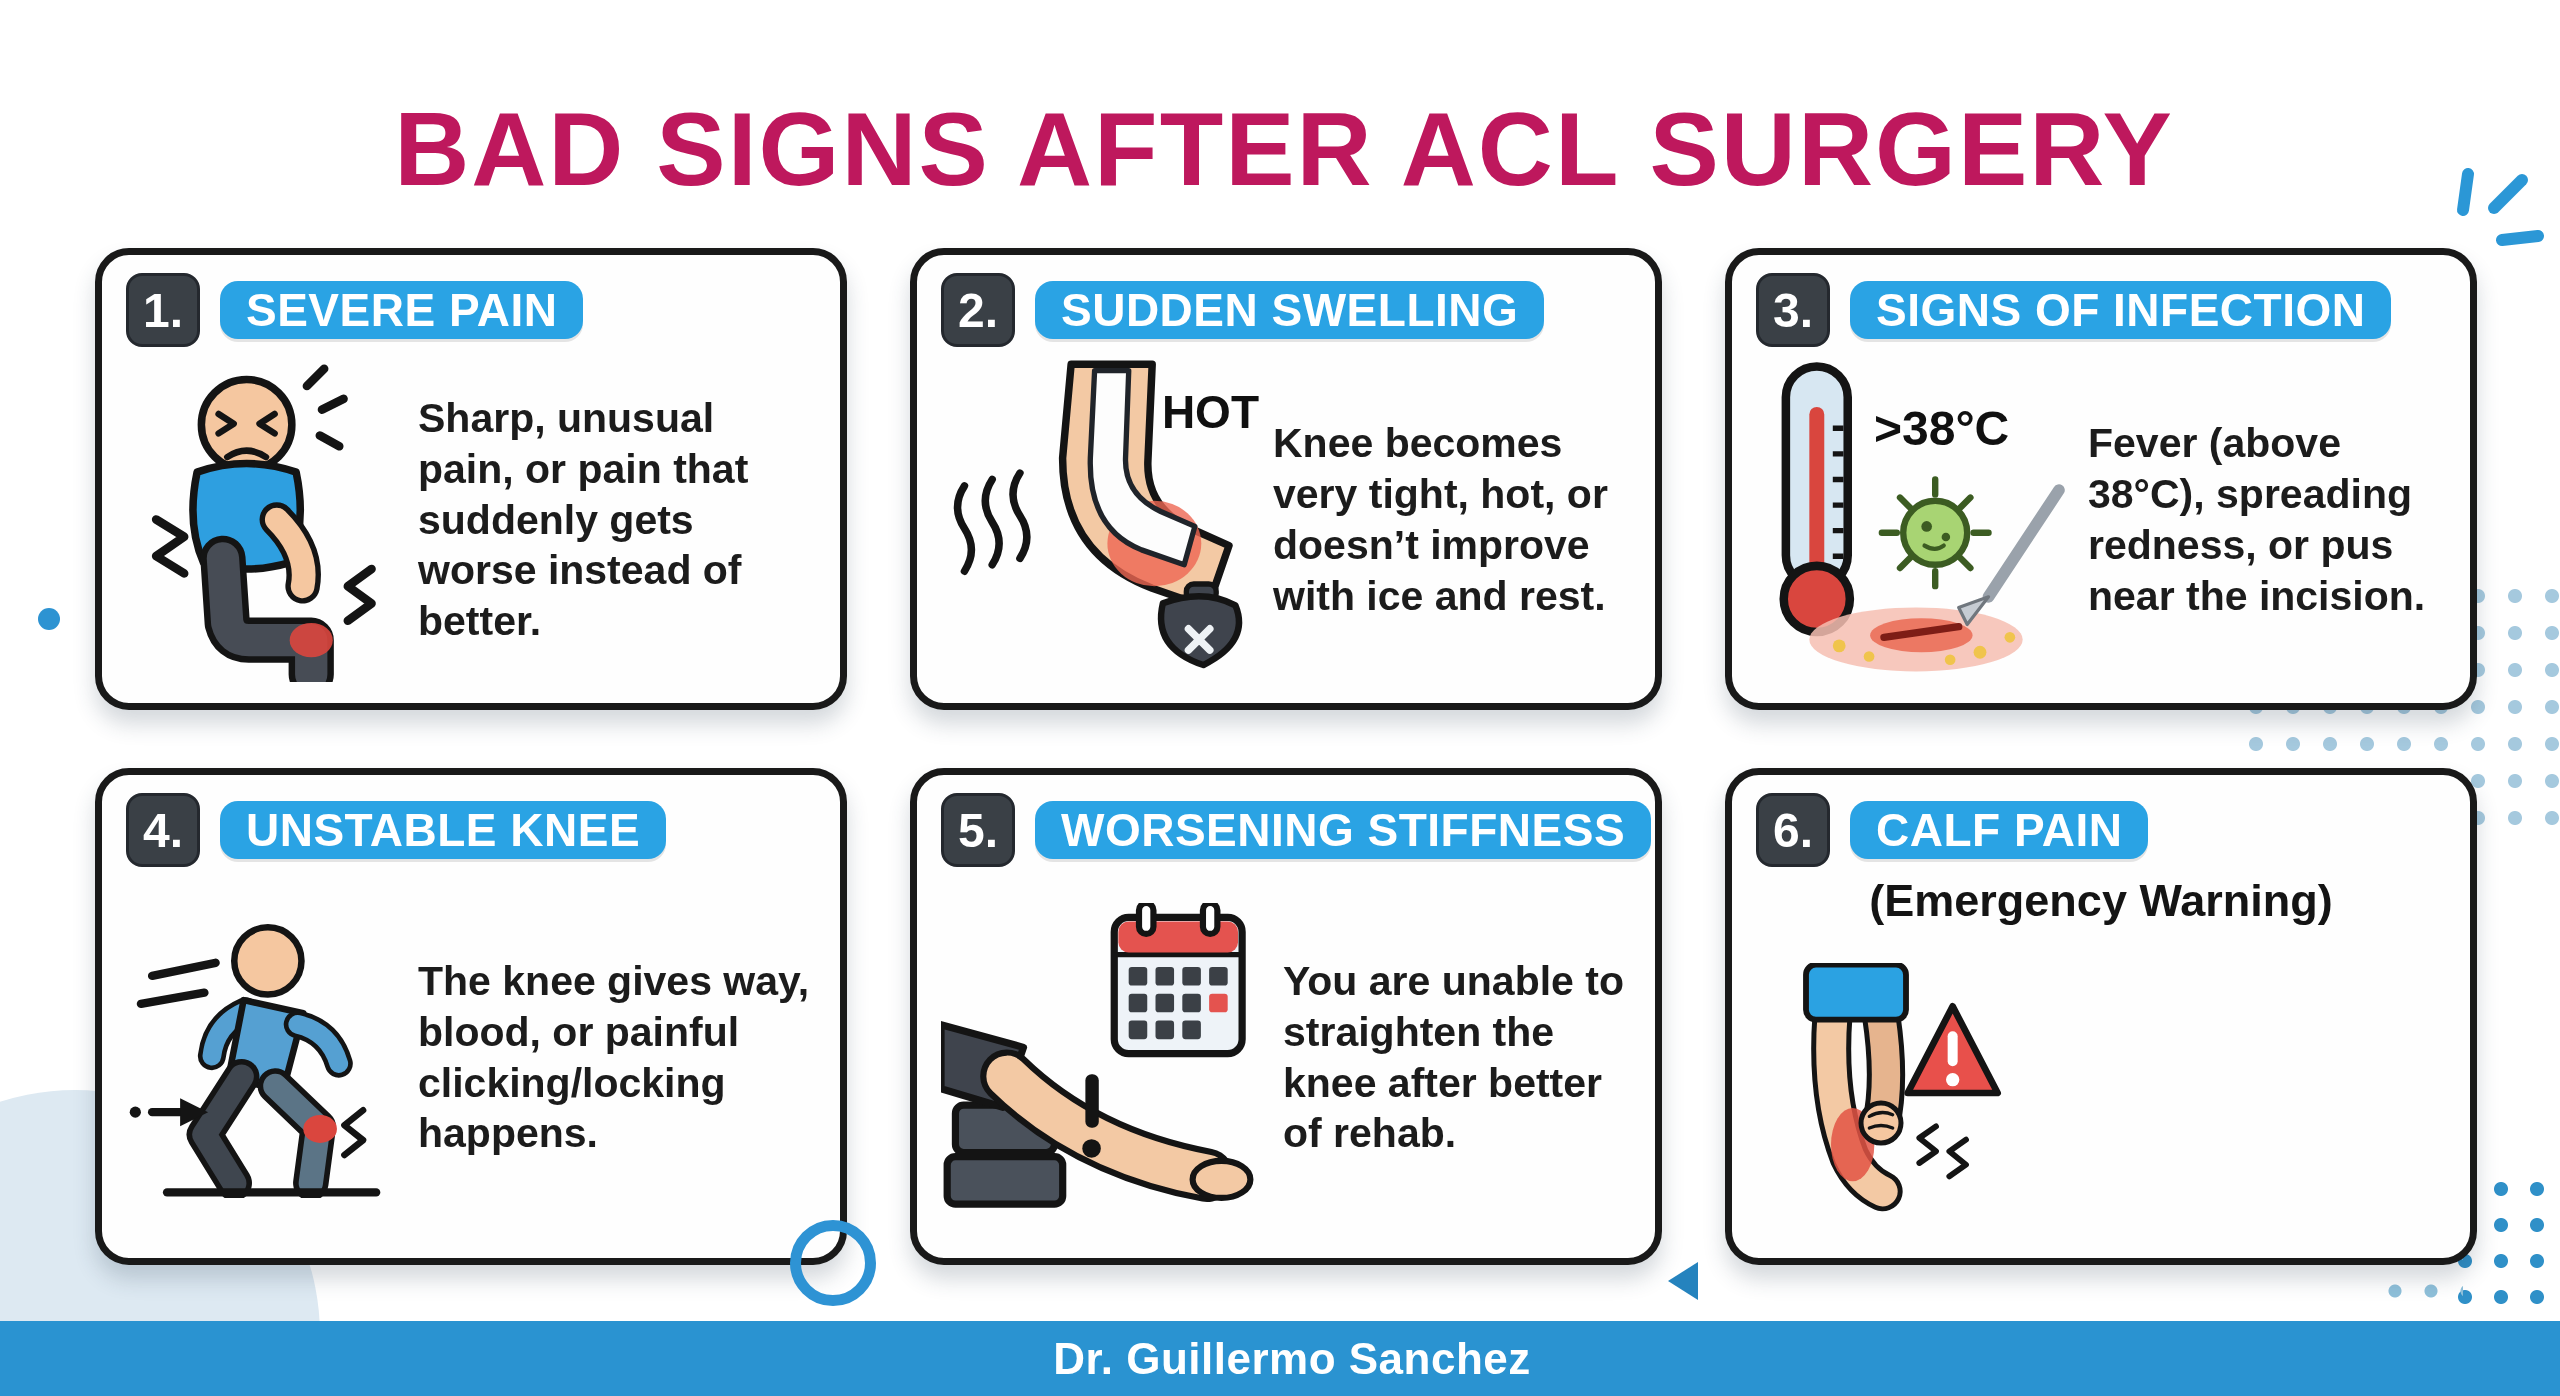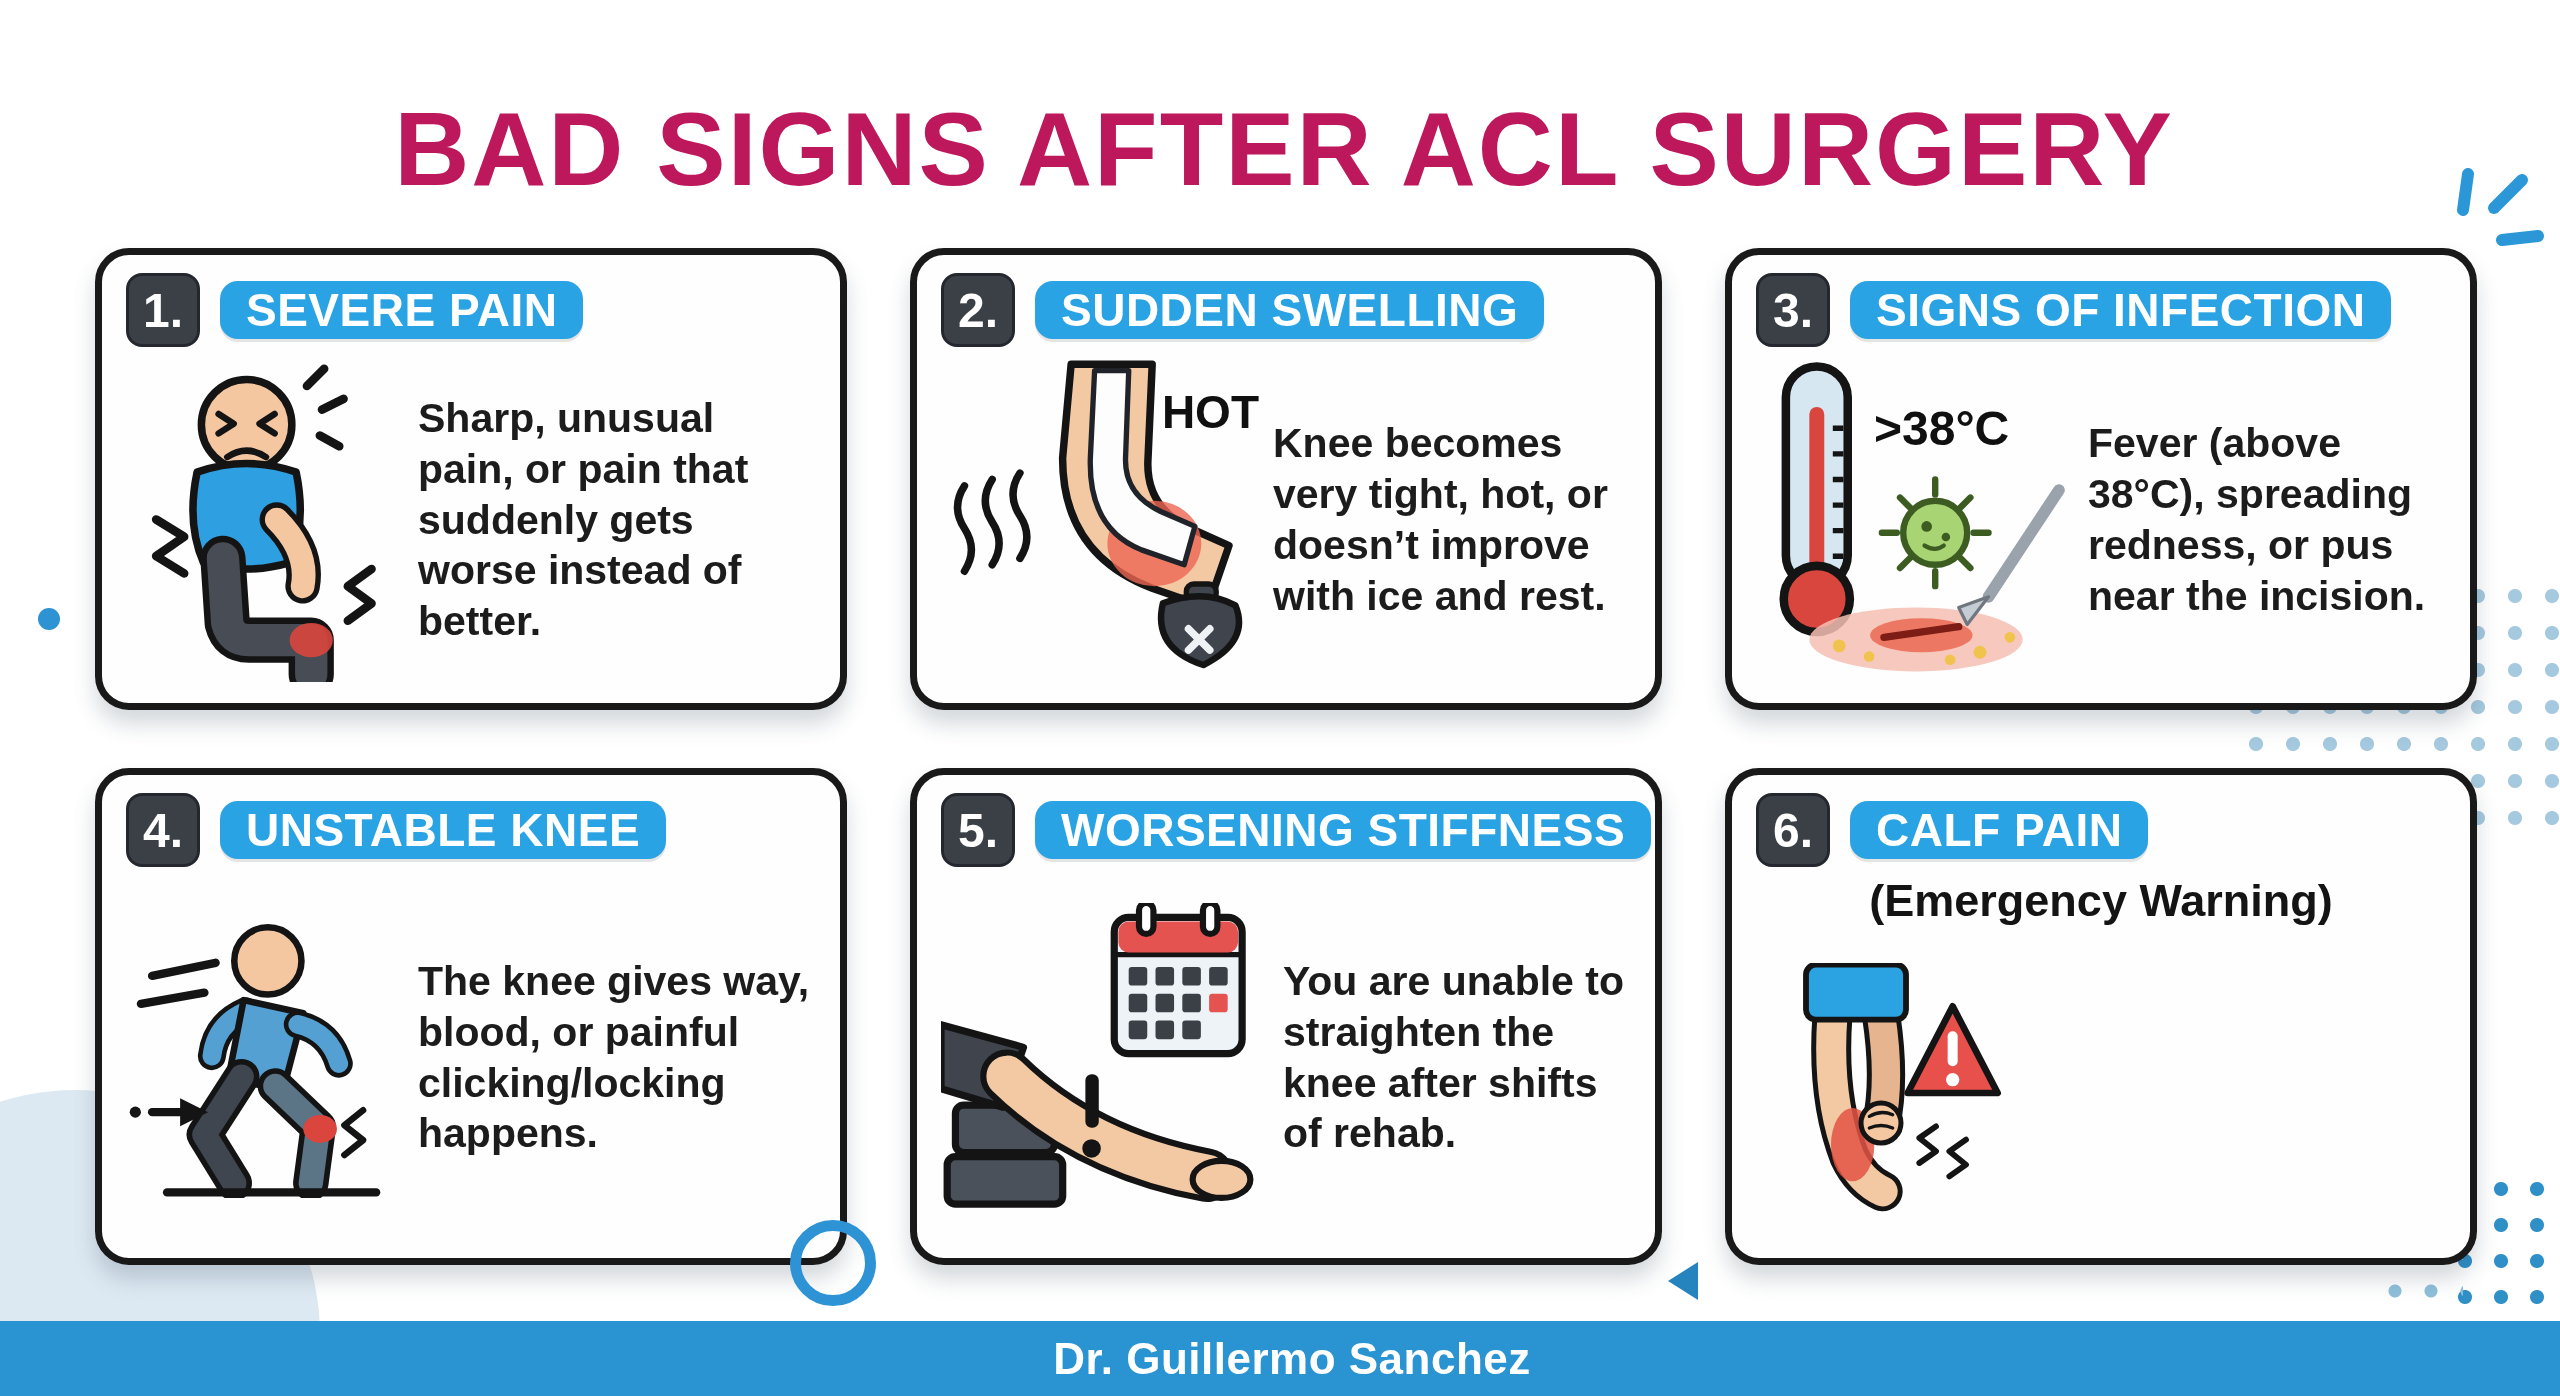--- a/index.html
+++ b/index.html
@@ -234,21 +234,21 @@
               <rect x="234" y="88" width="18" height="18" rx="3"></rect>
               <rect x="260" y="88" width="18" height="18" rx="3" fill="#e4534f"></rect>
             <rect x="182" y="114" width="18" height="18" rx="3"></rect>
               <rect x="208" y="114" width="18" height="18" rx="3"></rect>
               <rect x="234" y="114" width="18" height="18" rx="3"></rect>
           </g>
           <rect x="140" y="166" width="13" height="52" rx="6" fill="#141414"></rect>
           <circle cx="146" cy="238" r="9" fill="#141414"></circle>
         </svg>
       </div>
-      <div class="card-text">You are unable to straighten the knee after shifts of rehab.</div>
+      <div class="card-text">You are unable to straighten the knee after better of rehab.</div>
     </div>
   </section>
 
   <section class="card c6">
     <div class="card-header">
       <div class="num">6.</div>
       <div class="badge">CALF PAIN</div>
     </div>
     <div class="subtitle">(Emergency Warning)</div>
     <div class="card-body">

